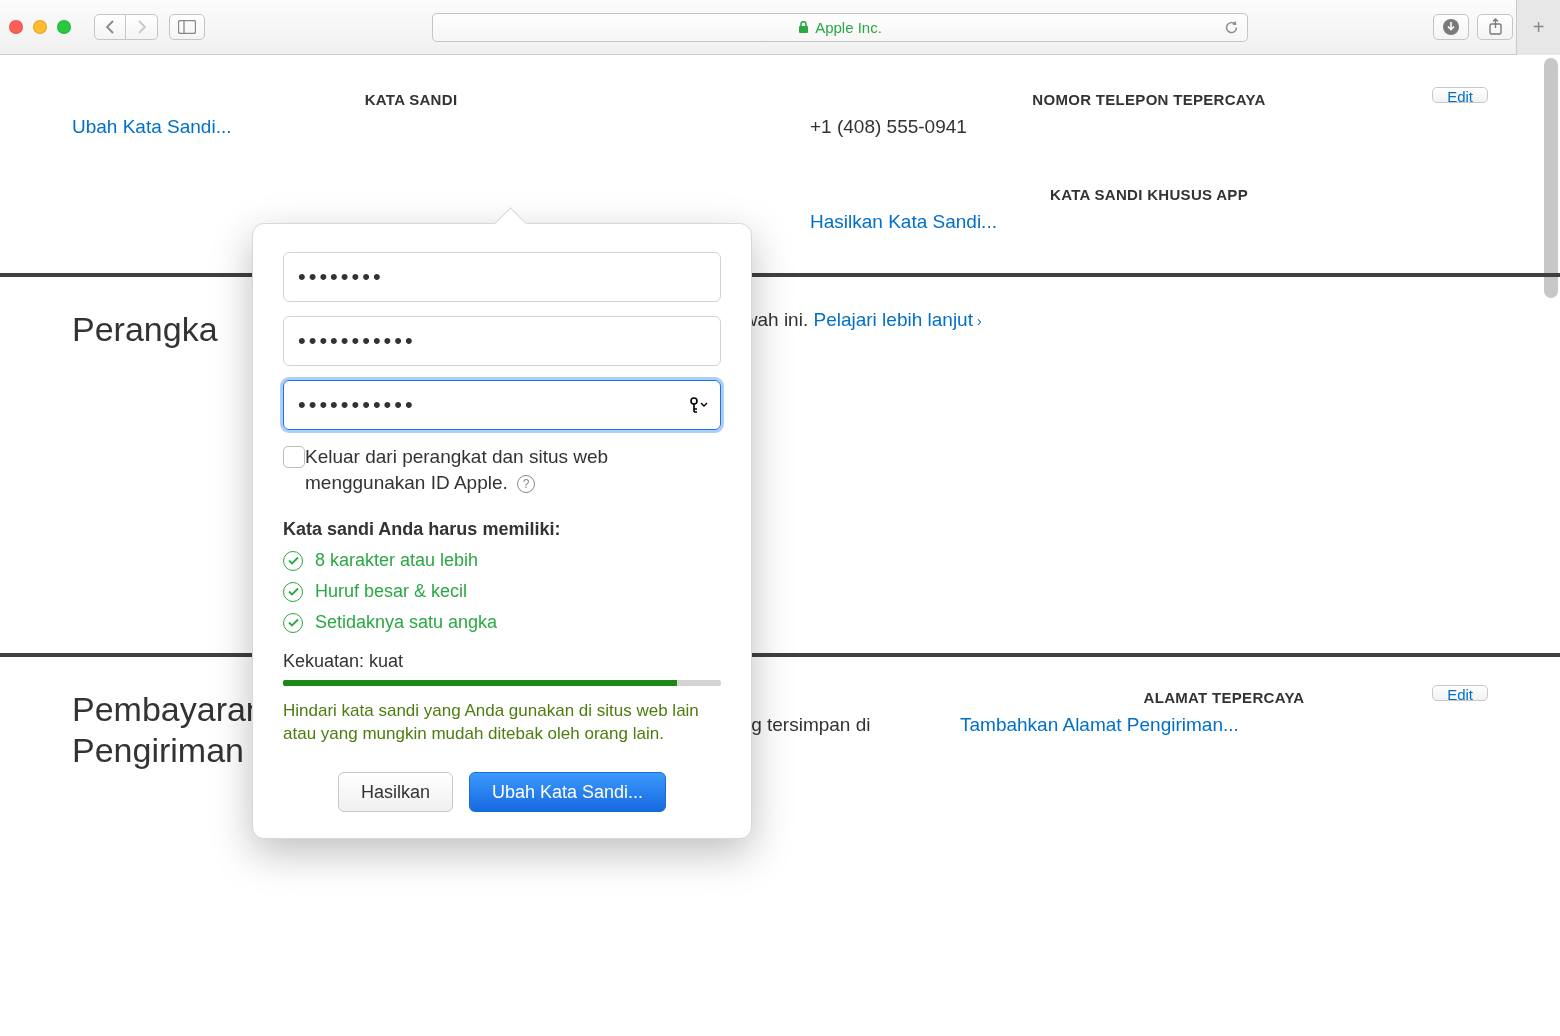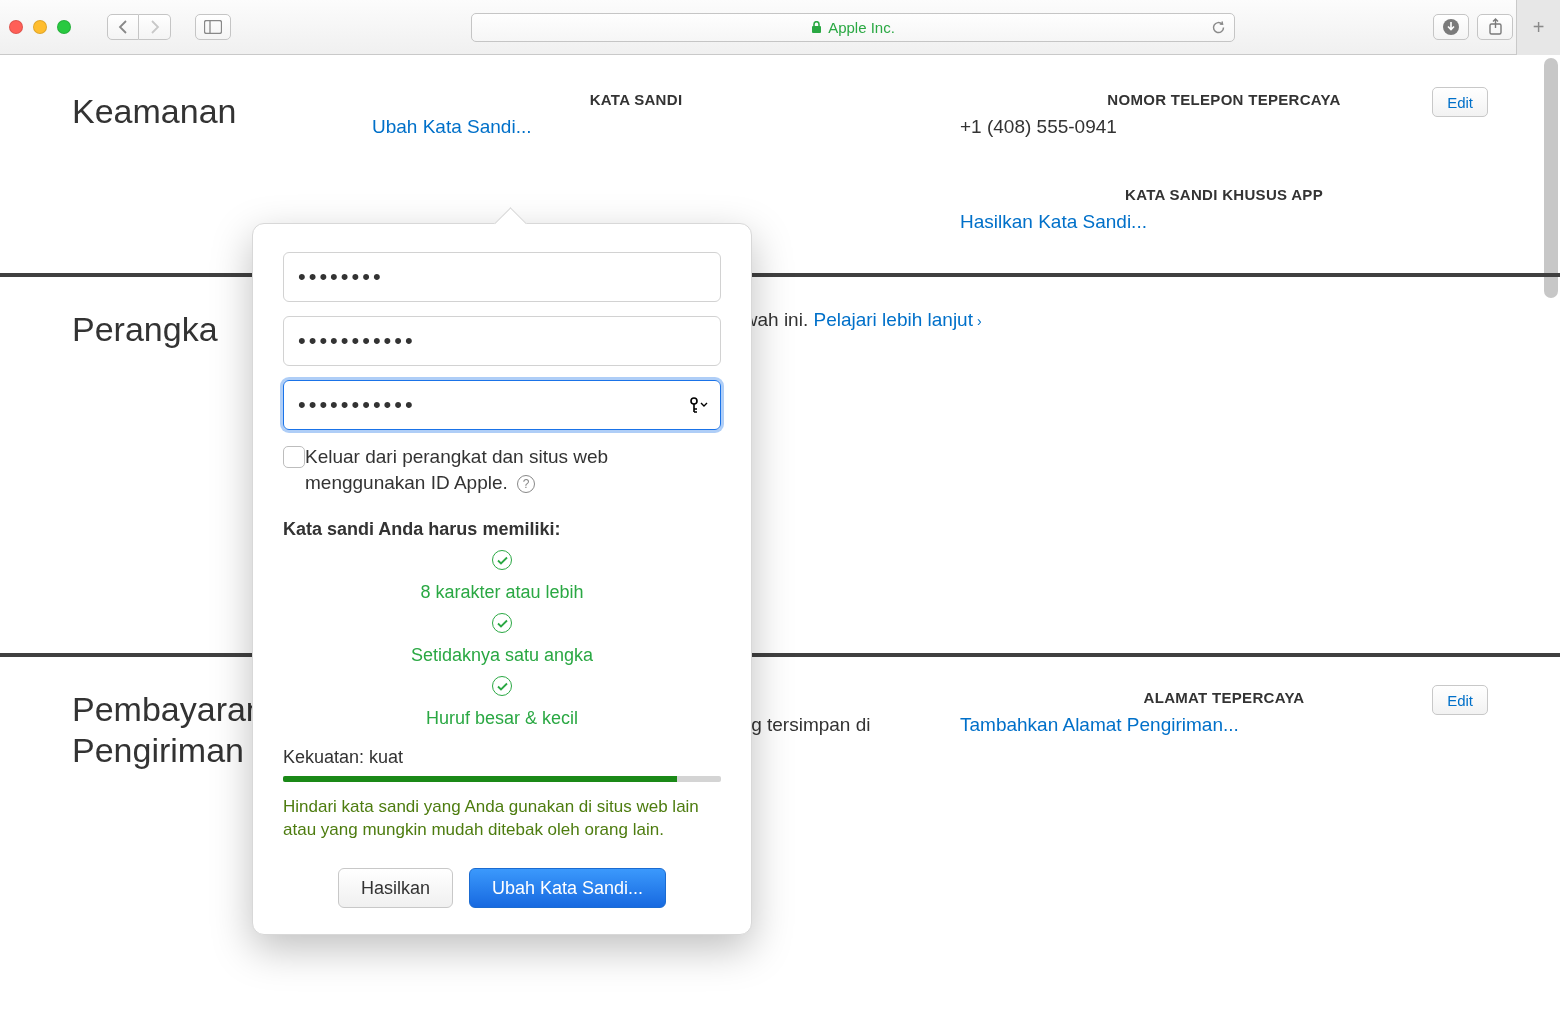--- a/index.html
+++ b/index.html
@@ -6,21 +6,21 @@
   html, body { width: 1560px; height: 1036px; overflow: hidden; font-family: -apple-system, "Helvetica Neue", Helvetica, Arial, sans-serif; background: #fff; }
 
   
   .safari-toolbar {
     height: 55px;
     background: linear-gradient(#fcfcfc, #f0f0f0);
     border-bottom: 1px solid #c9c9c9;
     display: flex;
     align-items: center;
     padding: 0 3px;
-    gap: 20px;
+    gap: 7px;
     position: relative;
   }
   .traffic-lights { display: flex; gap: 10px; margin-right: 16px; margin-left: 6px;}
   .tl { width: 14px; height: 14px; border-radius: 50%; border: 1px solid rgba(0,0,0,0.12); }
   .tl-close { background: #ff5f57; }
   .tl-min   { background: #ffbd2e; }
   .tl-max   { background: #28c940; }
 
   .tb-btn {
     height: 26px;
@@ -62,21 +62,21 @@
   .section-row:first-child { border-top: none; padding-top: 36px;}
   .section-title { width: 300px; font-size: 34px; font-weight: 400; color:#333; line-height:1.2;}
   .section-body { flex:1; }
   .cols { display:flex; gap: 60px; }
   .col { flex:1; }
   .col.right { flex:1; position:relative; }
   .h-label { font-size: 15px; font-weight: 600; letter-spacing: .02em; color:#333; margin-bottom:8px;text-align:center;}
   .link { color:#0070c9; font-size: 19px; cursor:pointer; }
   .body-text { font-size: 19px; color:#333; }
   .body-text.small { font-size:19px; }
-  .edit-btn { position:absolute; right:0; top:-4px; height:30px; padding:0 14px; font-size:15px; color:#0070c9; background:linear-gradient(#ffffff,#f2f2f2); border:1px solid #c8c8c8; border-radius:5px;}
+  .edit-btn { position:absolute; right:0; top:-4px; height:16px; padding:0 14px; font-size:15px; color:#0070c9; background:linear-gradient(#ffffff,#f2f2f2); border:1px solid #c8c8c8; border-radius:5px;}
   .learn-chevron { font-size: 14px; margin-left:4px;}
 
   
   .popover {
     position:absolute;
     top: 168px;
     left: 252px;
     width: 500px;
     background:#fff;
     border:1px solid #d8d8d8;
@@ -111,21 +111,21 @@
   .pw-field.focused {
     border:1px solid #1a73e8;
     box-shadow: 0 0 0 3px rgba(26,115,232,0.35);
   }
   .pw-key { position:absolute; right:12px; top:50%; transform:translateY(-50%); color:#000; font-size:14px; display:flex; align-items:center; gap:1px;}
   .chk-row { display:flex; margin: 10px 0 24px 0; }
   .chk { width:22px; height:22px; border:1px solid #bdbdbd; border-radius:5px; margin-top:2px; flex-shrink:0;}
   .chk-label { font-size:19px; color:#333; line-height:1.35;}
   .help-circ { display:inline-flex; width:18px; height:18px; border:1.3px solid #888; border-radius:50%; align-items:center; justify-content:center; font-size:12px; color:#888; margin-left:4px; vertical-align:middle;}
   .req-title { font-size:18px; color:#333; margin-bottom:10px;font-weight:bold;}
-  .req-item { display:flex; align-items:center; gap:12px; font-size:18px; color:#2aa843; margin-bottom:10px;flex-direction:column;}
+  .req-item { display:flex; align-items:center; gap:12px; font-size:18px; color:#2aa843; margin-bottom:10px;}
   .req-check { width:20px; height:20px; border:1.6px solid #2aa843; border-radius:50%; display:flex; align-items:center; justify-content:center;}
   .req-check svg { stroke:#2aa843; }
   .strength-label { font-size:18px; color:#333; margin-top: 18px;}
   .strength-bar { width:100%; height:6px; background:#d4d4d4; border-radius:2px; margin-top:8px; overflow:hidden;}
   .strength-fill { height:100%; background:#1a8917;}
   .advice { font-size:17px; color:#4d7c0f; line-height:1.35; margin-top:14px;}
   .popover-actions { display:flex; justify-content:center; gap:16px; margin-top:26px;}
   .pbtn { height:40px; padding:0 22px; border-radius:6px; font-size:18px; border:1px solid #c8c8c8;}
   .pbtn.secondary { background:linear-gradient(#ffffff,#f0f0f0); color:#333;}
   .pbtn.primary { background:linear-gradient(#3b99fc,#1769e0); color:#fff; border-color:#1b6bd1;}
@@ -196,21 +196,20 @@
     </div>
   </div>
   <div class="newtab-btn">+</div>
 </div>
 
 <div class="scrollbar"></div>
 
 <div class="page">
 
   <div class="section-row">
-    <div class="section-title">Keamanan</div>
     <div class="section-body">
       <div class="cols">
         <div class="col">
           <div class="h-label">KATA SANDI</div>
           <div class="link">Ubah Kata Sandi...</div>
         </div>
         <div class="col right">
           <button class="edit-btn">Edit</button>
           <div class="h-label">NOMOR TELEPON TEPERCAYA</div>
           <div class="body-text">+1 (408) 555-0941</div>
@@ -288,29 +287,29 @@
           </svg>
         </span>
       <span>8 karakter atau lebih</span>
     </div>
     <div class="req-item">
       <span class="req-check">
           <svg width="11" height="9" viewBox="0 0 11 9">
             <path d="M1 4.5 L4 7.5 L10 1.5" fill="none" stroke-width="1.8"></path>
           </svg>
         </span>
-      <span>Setidaknya satu angka</span>
+      <span>Huruf besar &amp; kecil</span>
     </div>
     <div class="req-item">
       <span class="req-check">
           <svg width="11" height="9" viewBox="0 0 11 9">
             <path d="M1 4.5 L4 7.5 L10 1.5" fill="none" stroke-width="1.8"></path>
           </svg>
         </span>
-      <span>Huruf besar &amp; kecil</span>
+      <span>Setidaknya satu angka</span>
     </div>
 
     <div class="strength-label">Kekuatan: kuat</div>
     <div class="strength-bar">
       <div class="strength-fill" id="strength-fill" style="width: 90%;"></div>
     </div>
 
     <div class="advice">Hindari kata sandi yang Anda gunakan di situs web lain atau yang mungkin mudah ditebak oleh orang lain.</div>
 
     <div class="popover-actions">

